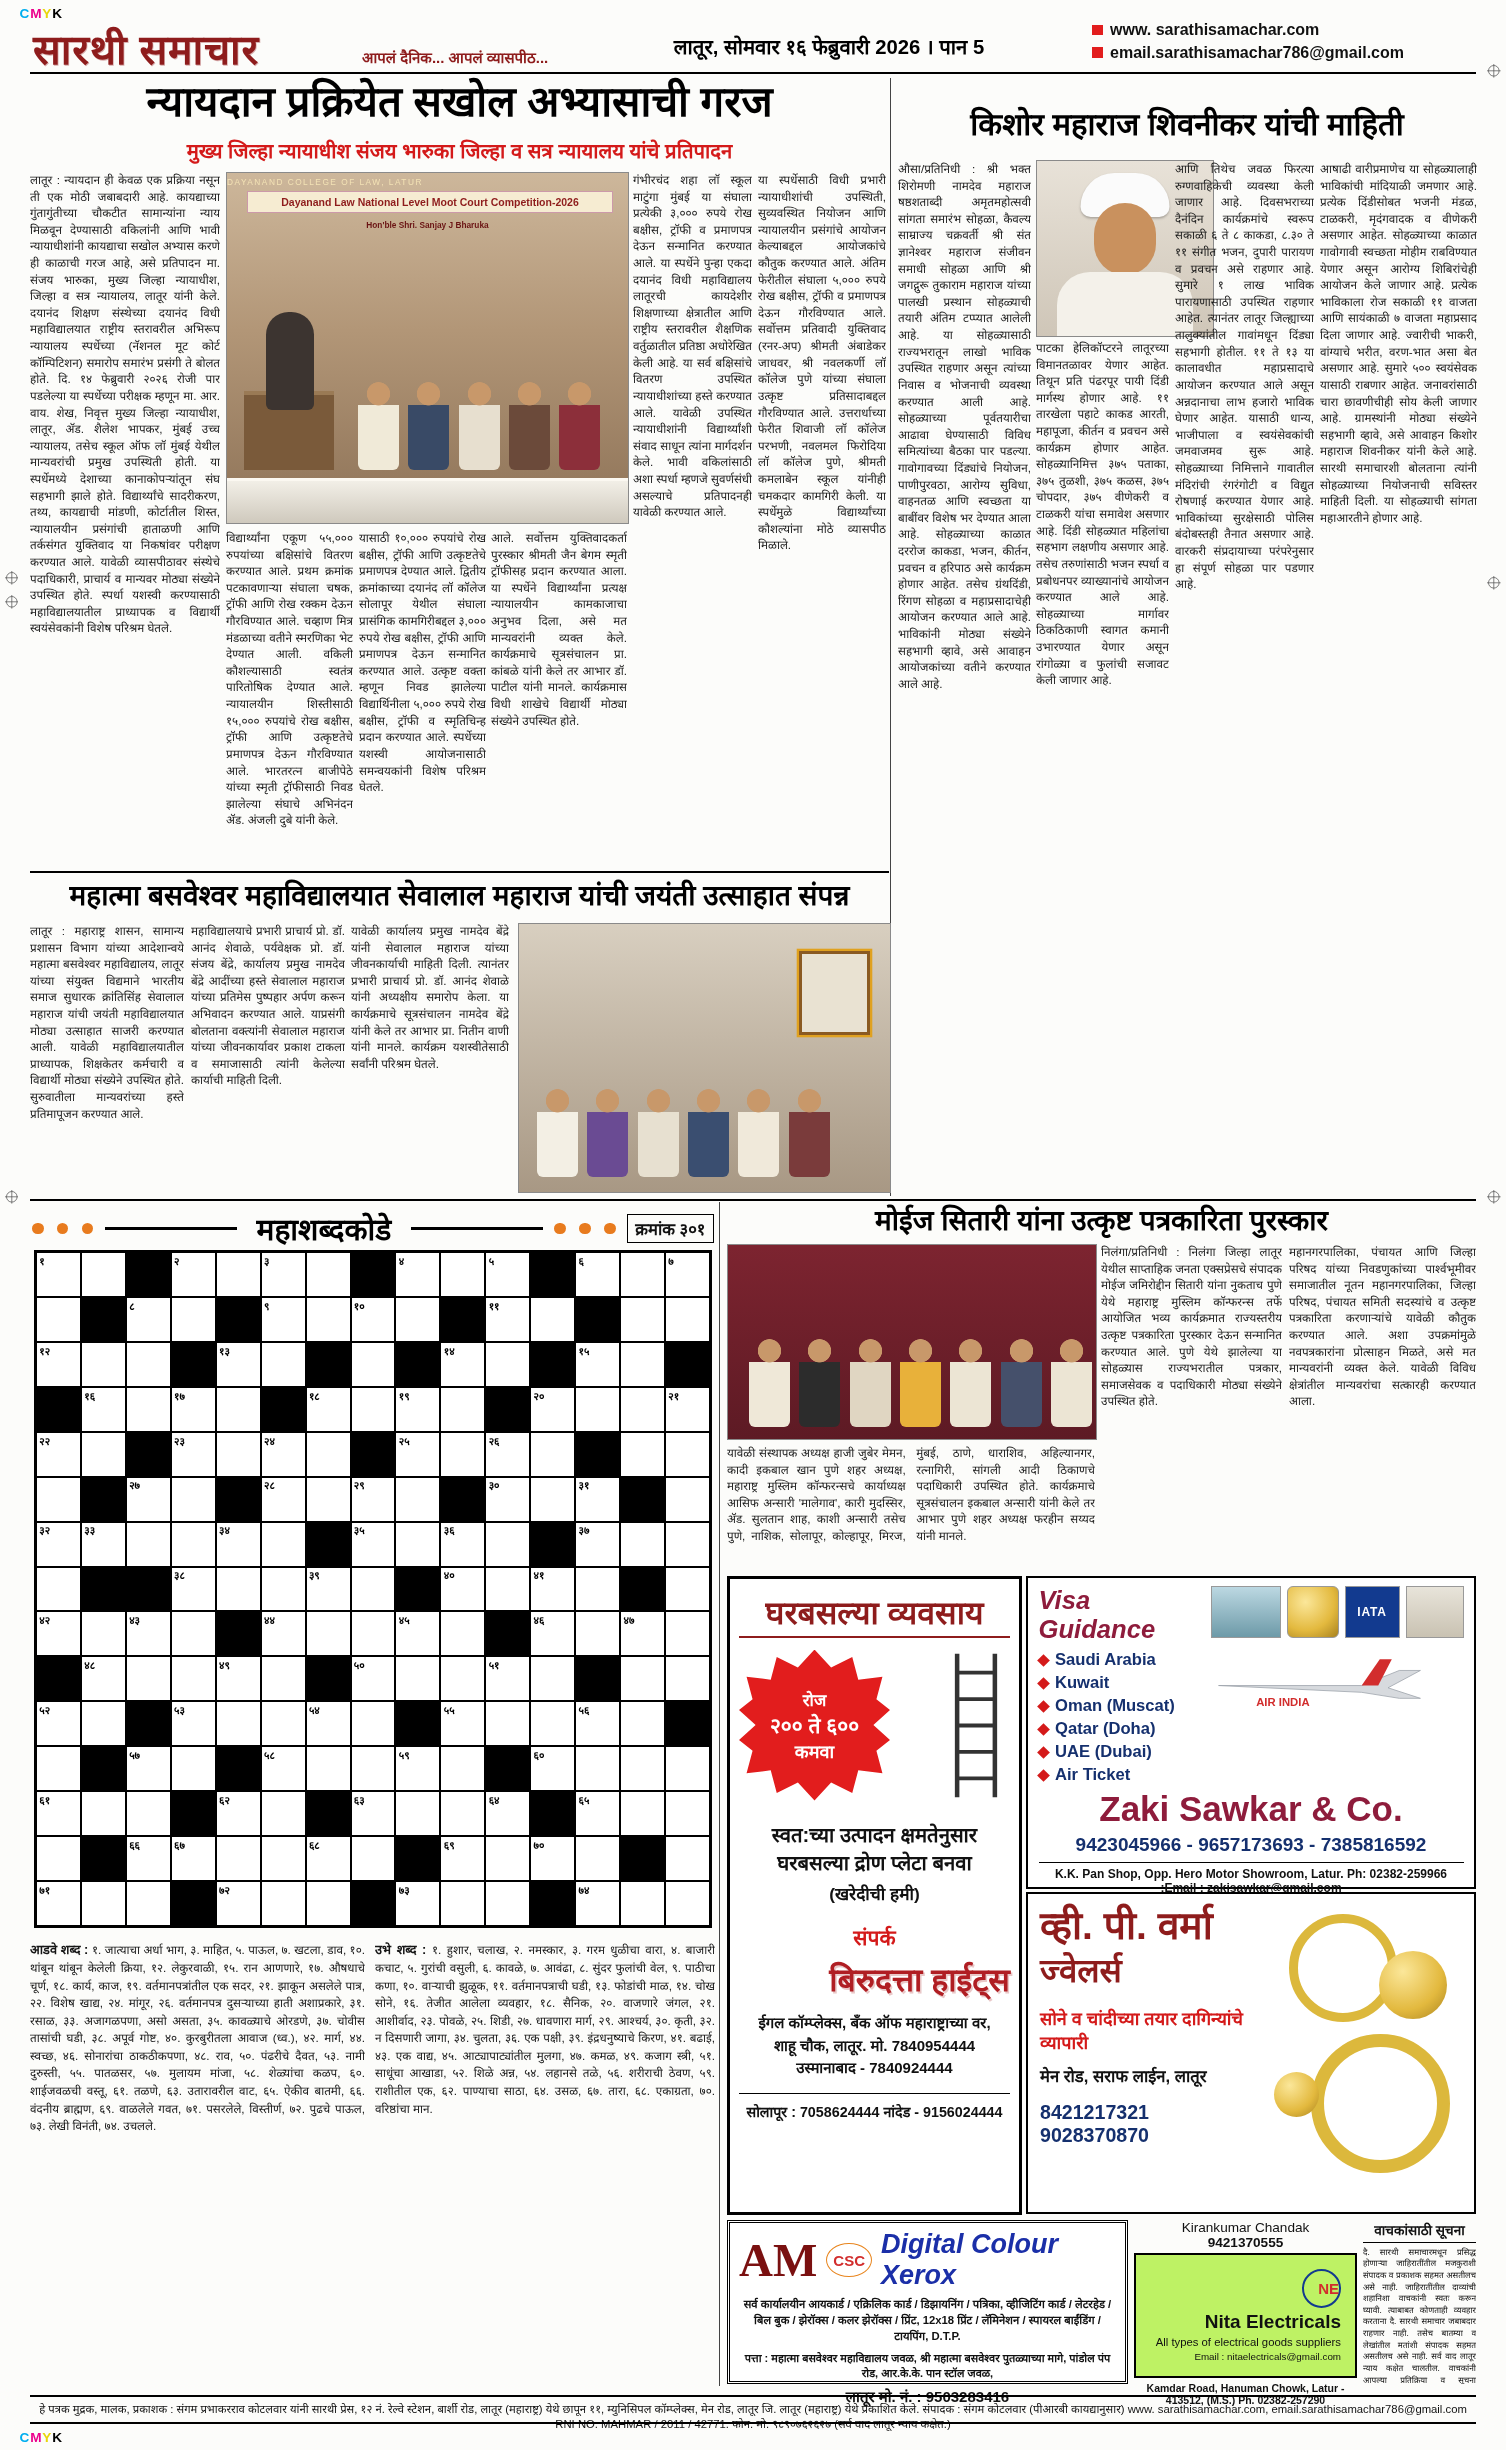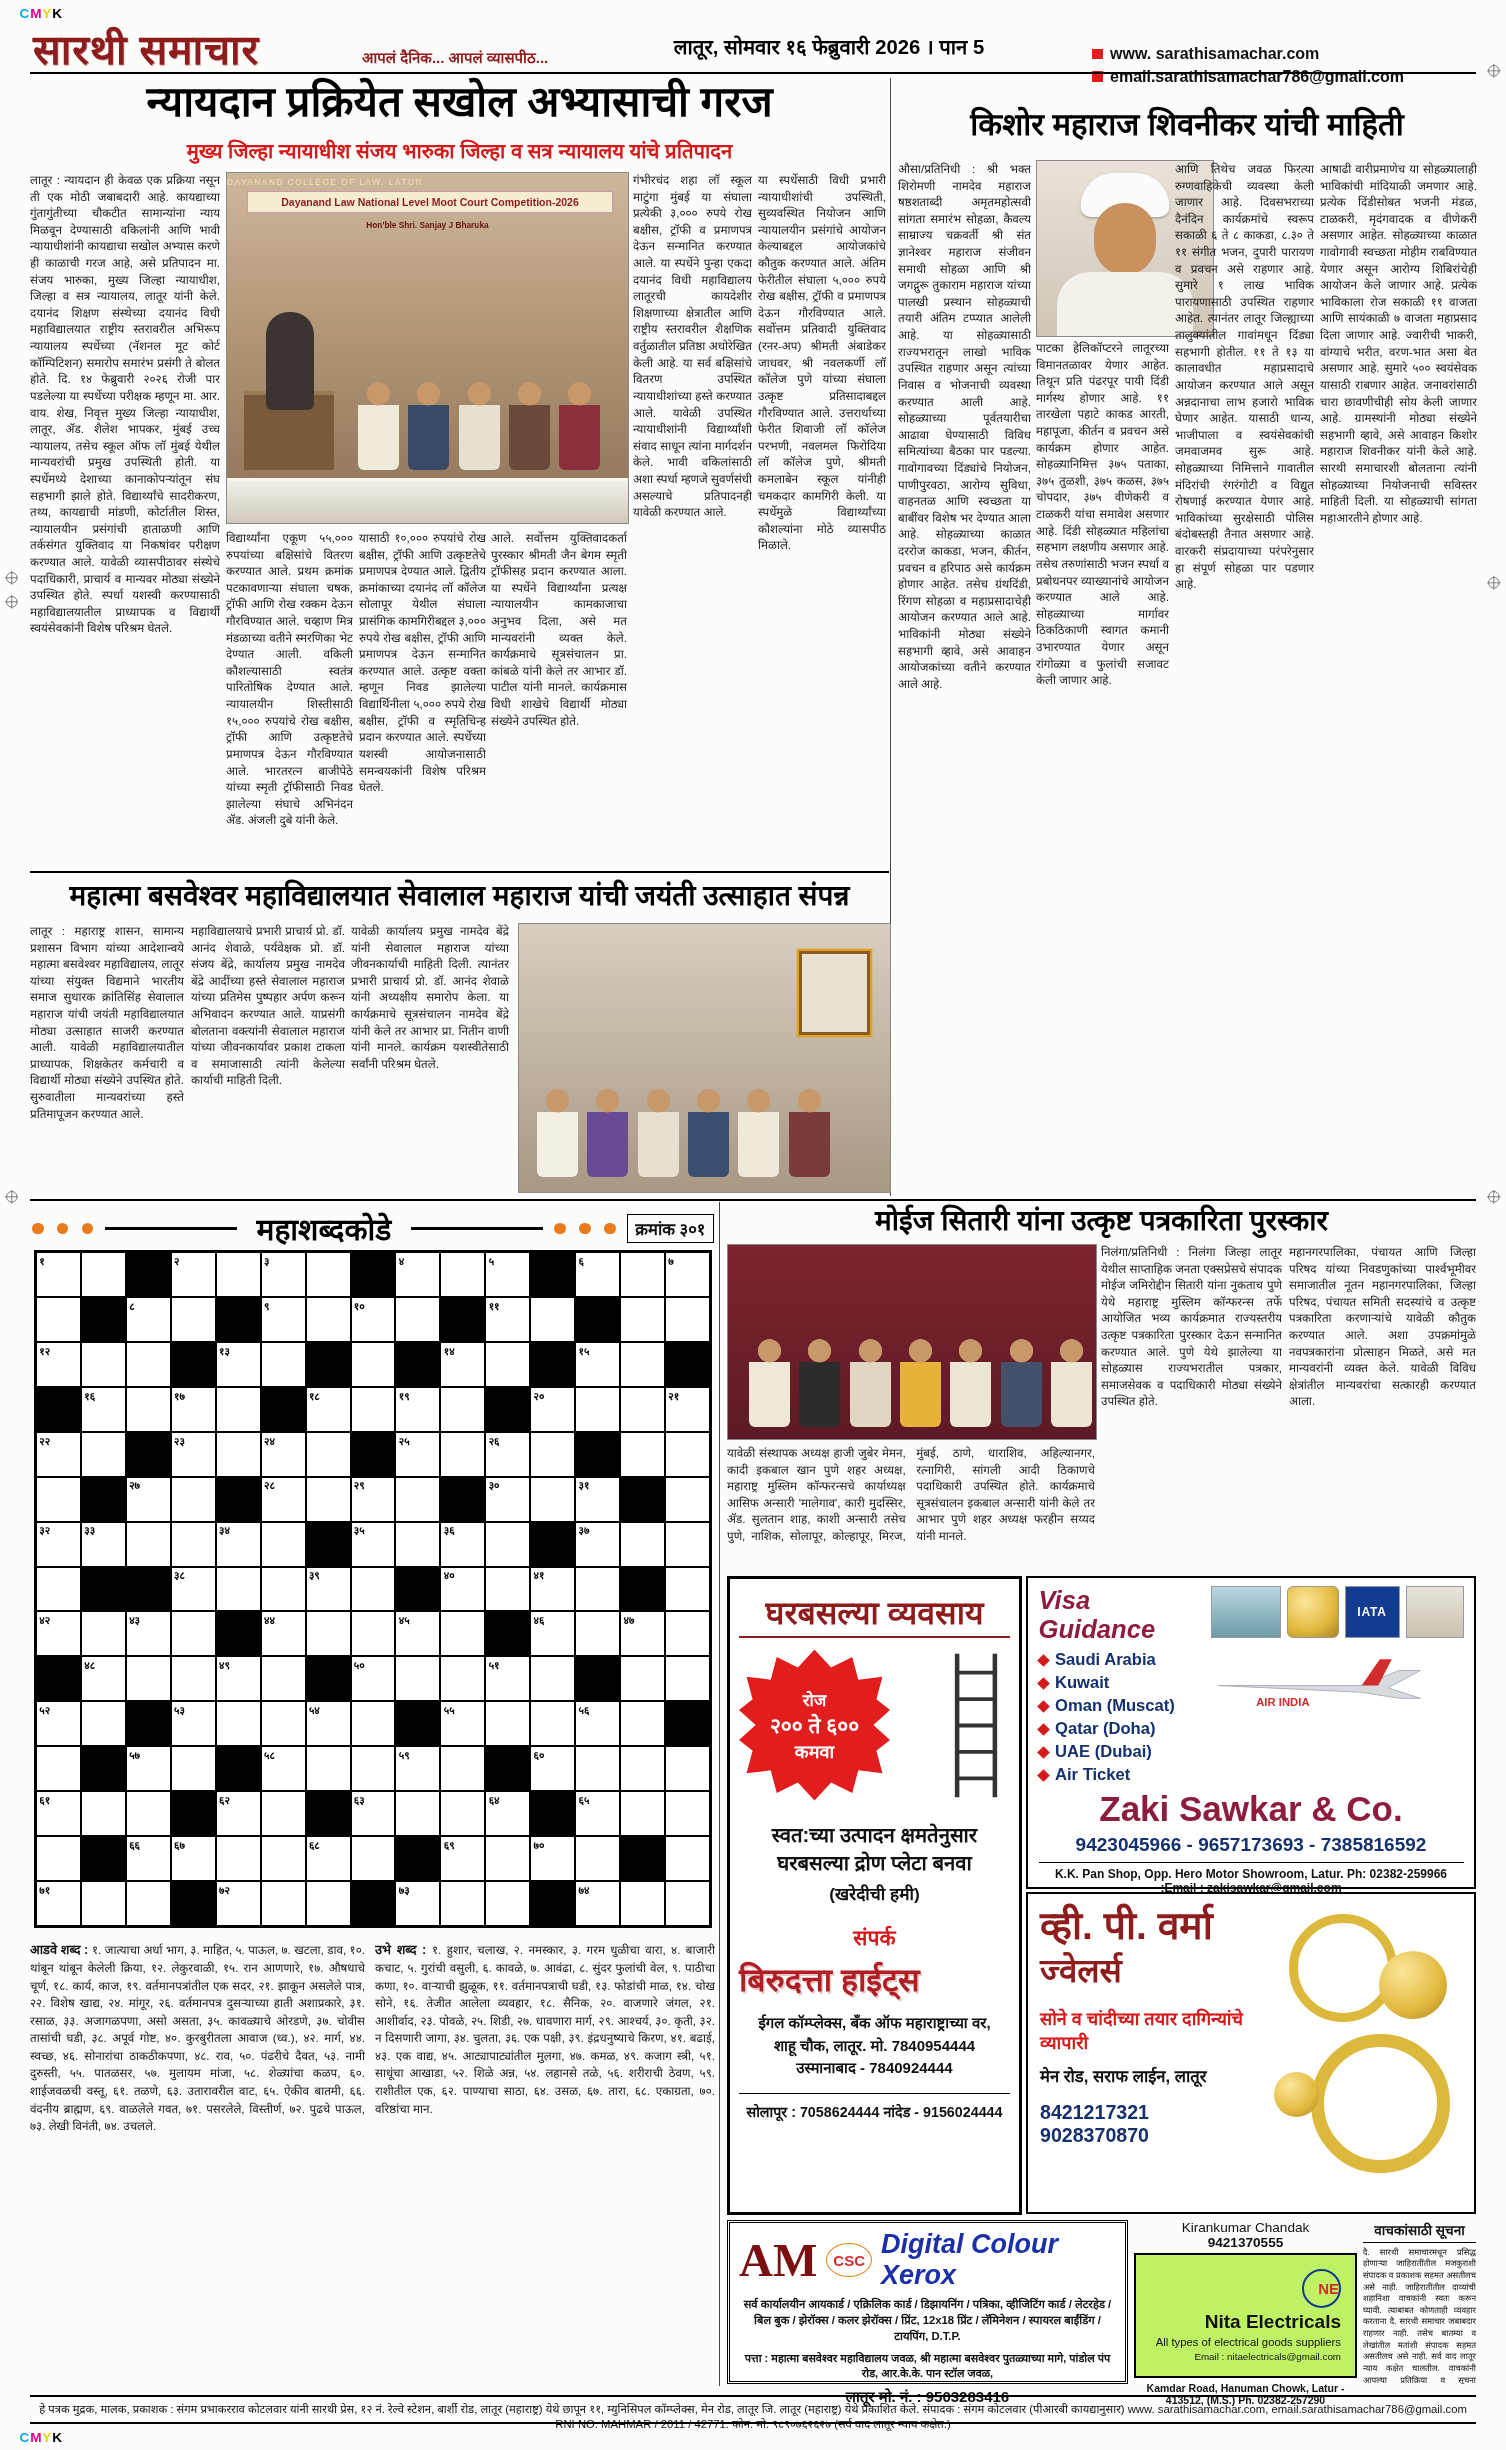--- a/index.html
+++ b/index.html
@@ -8,21 +8,21 @@
   .abs{position:absolute;}
   .body-text{font-size:11.7px;line-height:1.42;text-align:justify;overflow:hidden;color:#1a1a1a;}
   .headline-xl{font-weight:bold;font-size:42px;line-height:1.05;text-align:center;color:#000;}
   .headline-lg{font-weight:bold;font-size:31px;line-height:1.12;text-align:center;color:#000;}
   .headline-md{font-weight:bold;font-size:28px;line-height:1.12;text-align:center;color:#000;}
   .subhead{font-weight:bold;font-size:20.3px;color:#d41a1a;text-align:center;}
   .rule{background:#000;}
   .masthead{font-size:41px;font-weight:bold;color:#8e1c1c;text-shadow:0.8px 0.8px 0 #d9b0b0;letter-spacing:0.8px;}
   .tagline{font-size:15px;font-weight:bold;color:#8e1c1c;}
   .dateline{font-size:20.3px;font-weight:bold;color:#000;text-align:center;}
-  .contact{font-size:16px;font-weight:bold;color:#111;margin-top:24px;}
+  .contact{font-size:16px;font-weight:bold;color:#111;}
   .redsq{display:inline-block;width:10.5px;height:10.5px;background:#e21d1d;margin-right:7.5px;}
   .cmyk{font-size:13.6px;font-weight:bold;letter-spacing:0.8px;}
   
   .photo{border:0.8px solid #8a8a8a;overflow:hidden;}
   .photo-main{background:linear-gradient(180deg,#cdb79b 0%,#b29677 45%,#8d7257 100%);}
   .ph-banner-top{position:absolute;top:3.8px;left:0;right:0;text-align:left;font-size:8.3px;color:#f3e2b5;letter-spacing:1.5px;}
   .ph-banner{position:absolute;top:18px;left:5%;width:90%;background:#f6ecd2;color:#8e1c1c;font-weight:bold;font-size:10.5px;text-align:center;padding:3.8px 1.5px;border:0.8px solid #c9a;}
   .ph-banner-sub{position:absolute;top:47px;left:18%;width:64%;text-align:center;font-size:8.3px;color:#6b1414;font-weight:bold;}
   .ph-podium{position:absolute;left:16.6px;bottom:53px;width:90px;height:75px;background:#7a5a3a;border-top:4.5px solid #9a7a55;}
   .ph-speaker{position:absolute;left:39px;bottom:113px;width:48px;height:98px;background:#3c3430;border-radius:22.6px 22.6px 6px 6px;}
@@ -609,21 +609,21 @@
         <line x1="20" y1="135" x2="70" y2="135" stroke="#333" stroke-width="5"></line>
         <line x1="20" y1="170" x2="70" y2="170" stroke="#333" stroke-width="5"></line>
       </svg>
     </div>
     <div style="text-align:center;font-weight:bold;font-size:20.3px;margin-top:19.6px;color:#111;">
       <div>स्वत:च्या उत्पादन क्षमतेनुसार</div>
       <div>घरबसल्या द्रोण प्लेटा बनवा</div>
       <div style="font-size:17.3px;margin-top:6px;">(खरेदीची हमी)</div>
     </div>
     <div style="text-align:center;font-weight:bold;font-size:21px;color:#d41a1a;margin-top:18px;">संपर्क</div>
-    <div style="text-align:left;font-weight:bold;font-size:32px;color:#b01e23;margin-top:6px;text-shadow:1.5px 1.5px 0 #e9c8c8;">बिरुदत्ता हाईट्स</div>
+    <div style="text-align:right;font-weight:bold;font-size:32px;color:#b01e23;margin-top:6px;text-shadow:1.5px 1.5px 0 #e9c8c8;">बिरुदत्ता हाईट्स</div>
     <div style="text-align:center;font-weight:bold;font-size:15px;margin-top:12px;line-height:1.5;">
       <div>ईगल कॉम्प्लेक्स, बँक ऑफ महाराष्ट्राच्या वर,</div>
       <div>शाहू चौक, लातूर. मो. 7840954444</div>
       <div>उस्मानाबाद - 7840924444</div>
     </div>
     <div style="text-align:center;font-weight:bold;font-size:14.3px;margin-top:13.6px;border-top:1.5px solid #000;padding-top:7.5px;">सोलापूर : 7058624444    नांदेड - 9156024444</div>
   </div>
 
   <div class="abs ad" style="left:1026px;top:1576px;width:450px;height:313px;border:2.3px solid #000;padding:7.5px 10.5px;box-sizing:border-box;">
     <div style="display:flex;">

